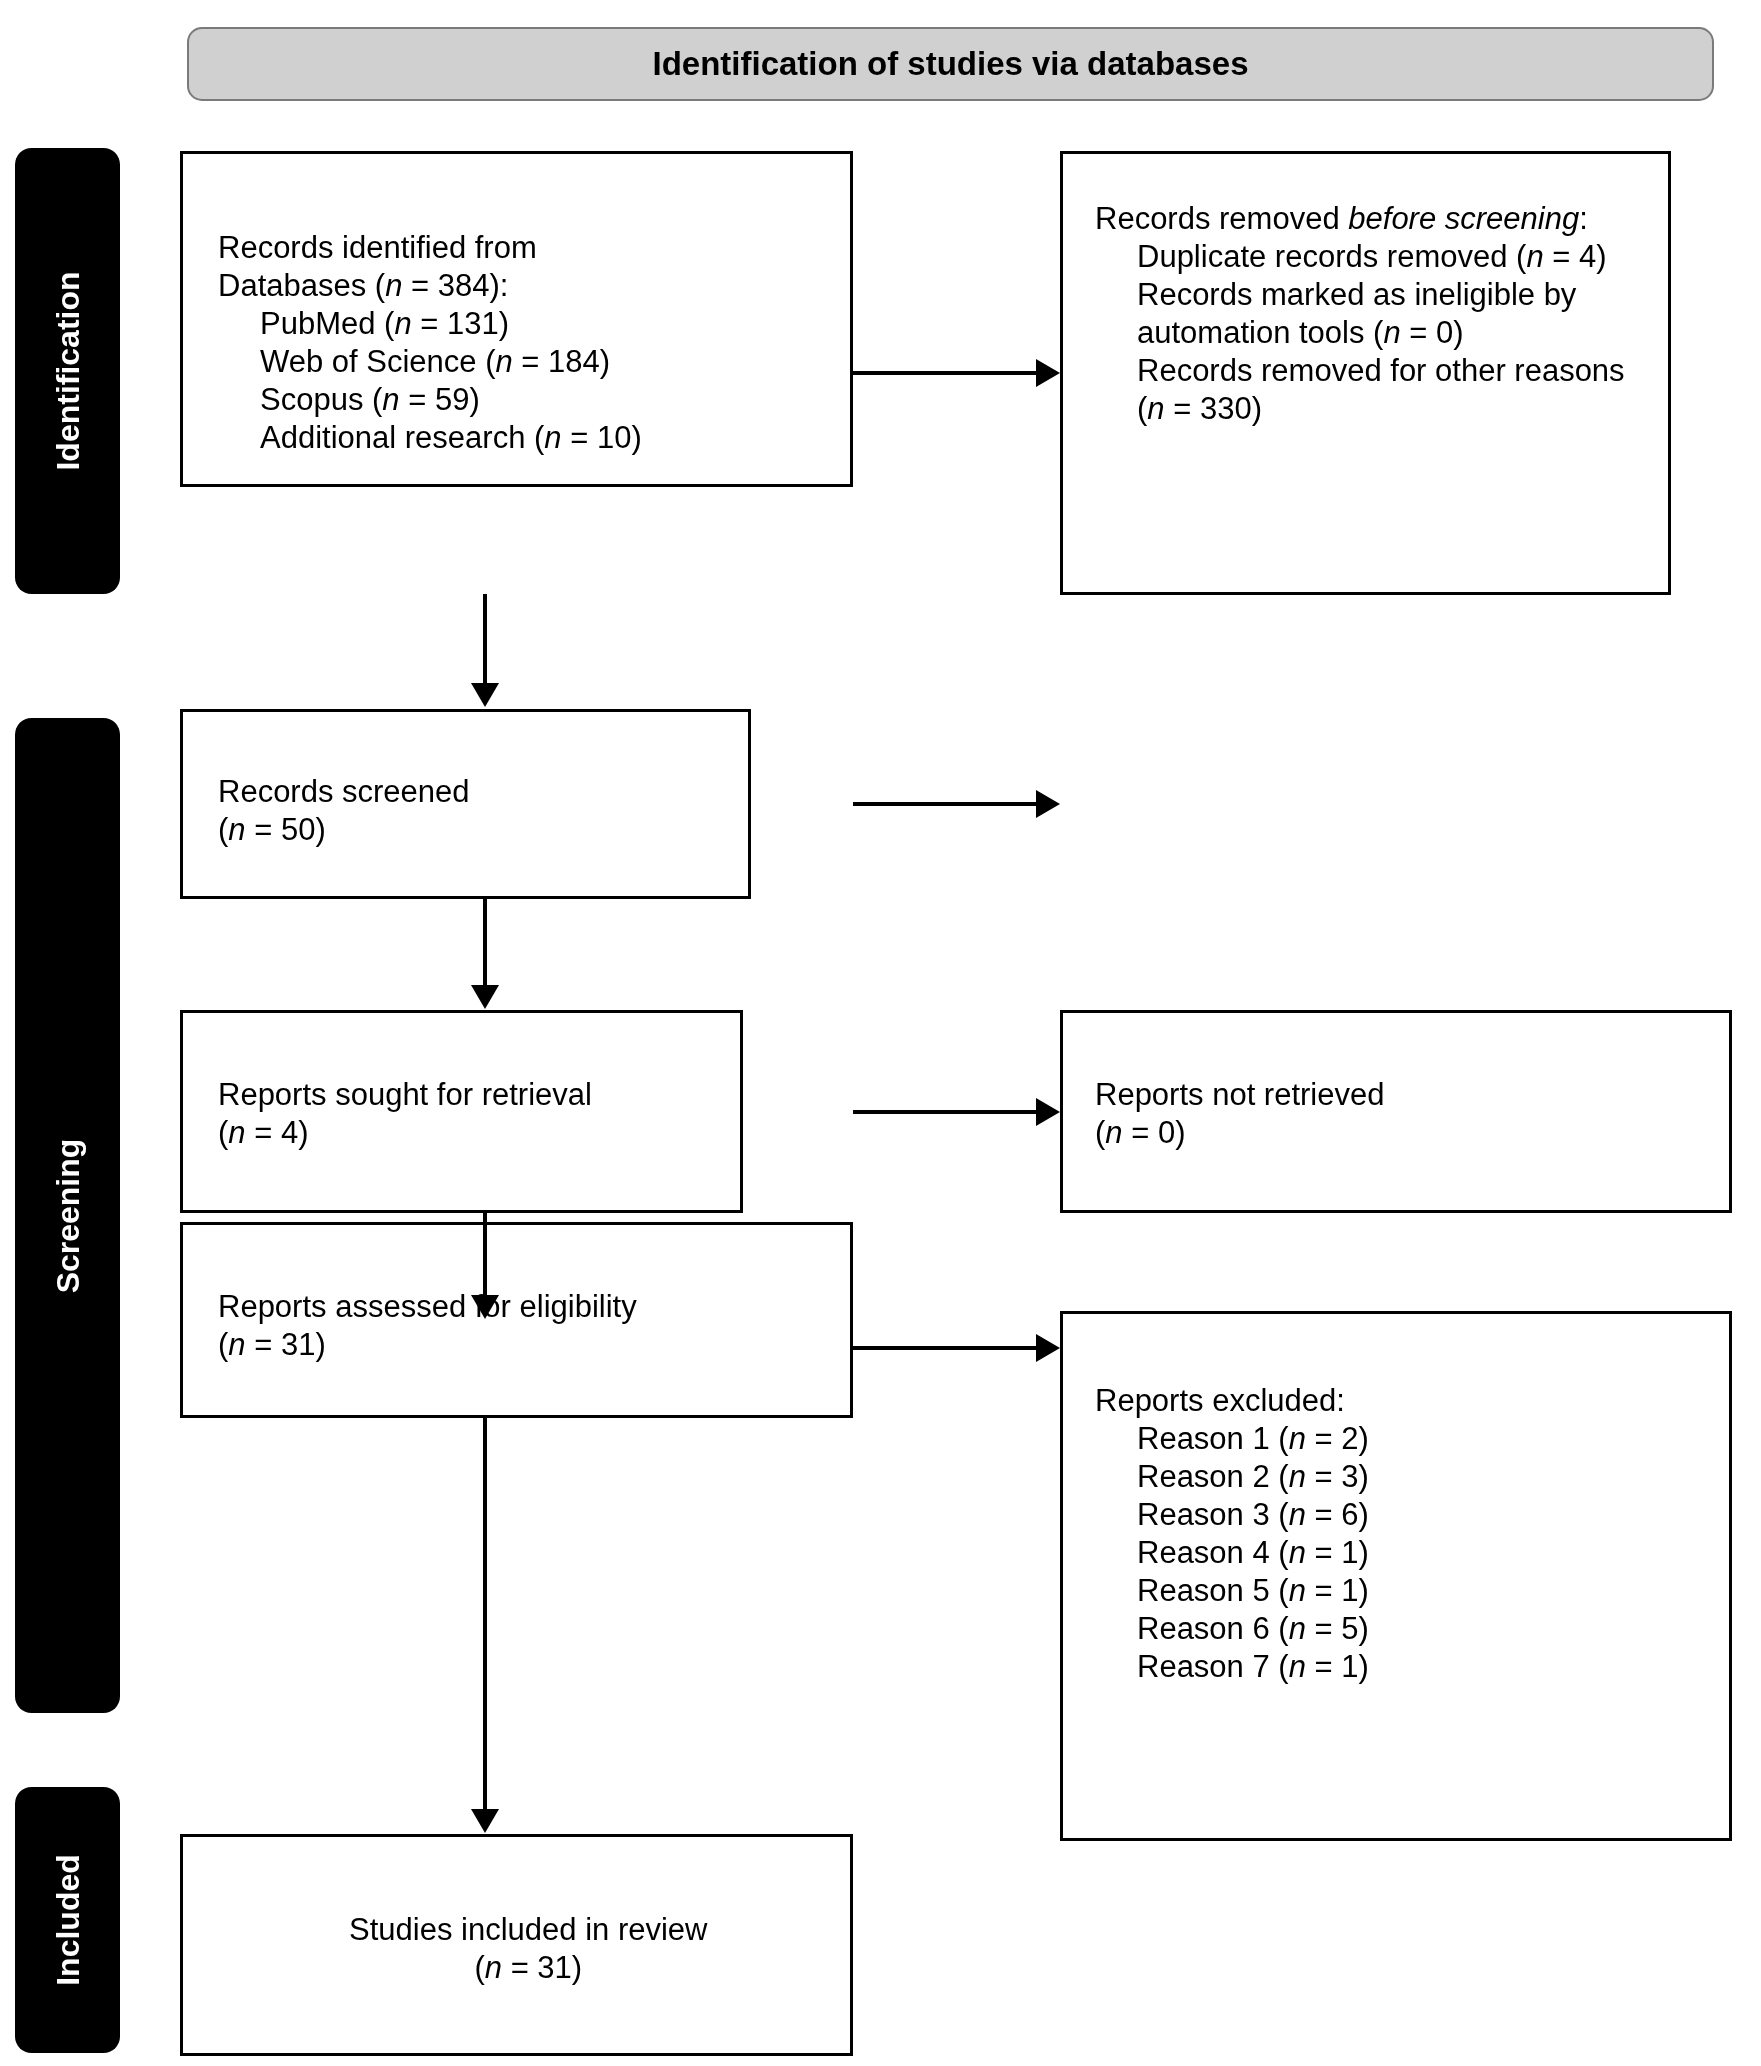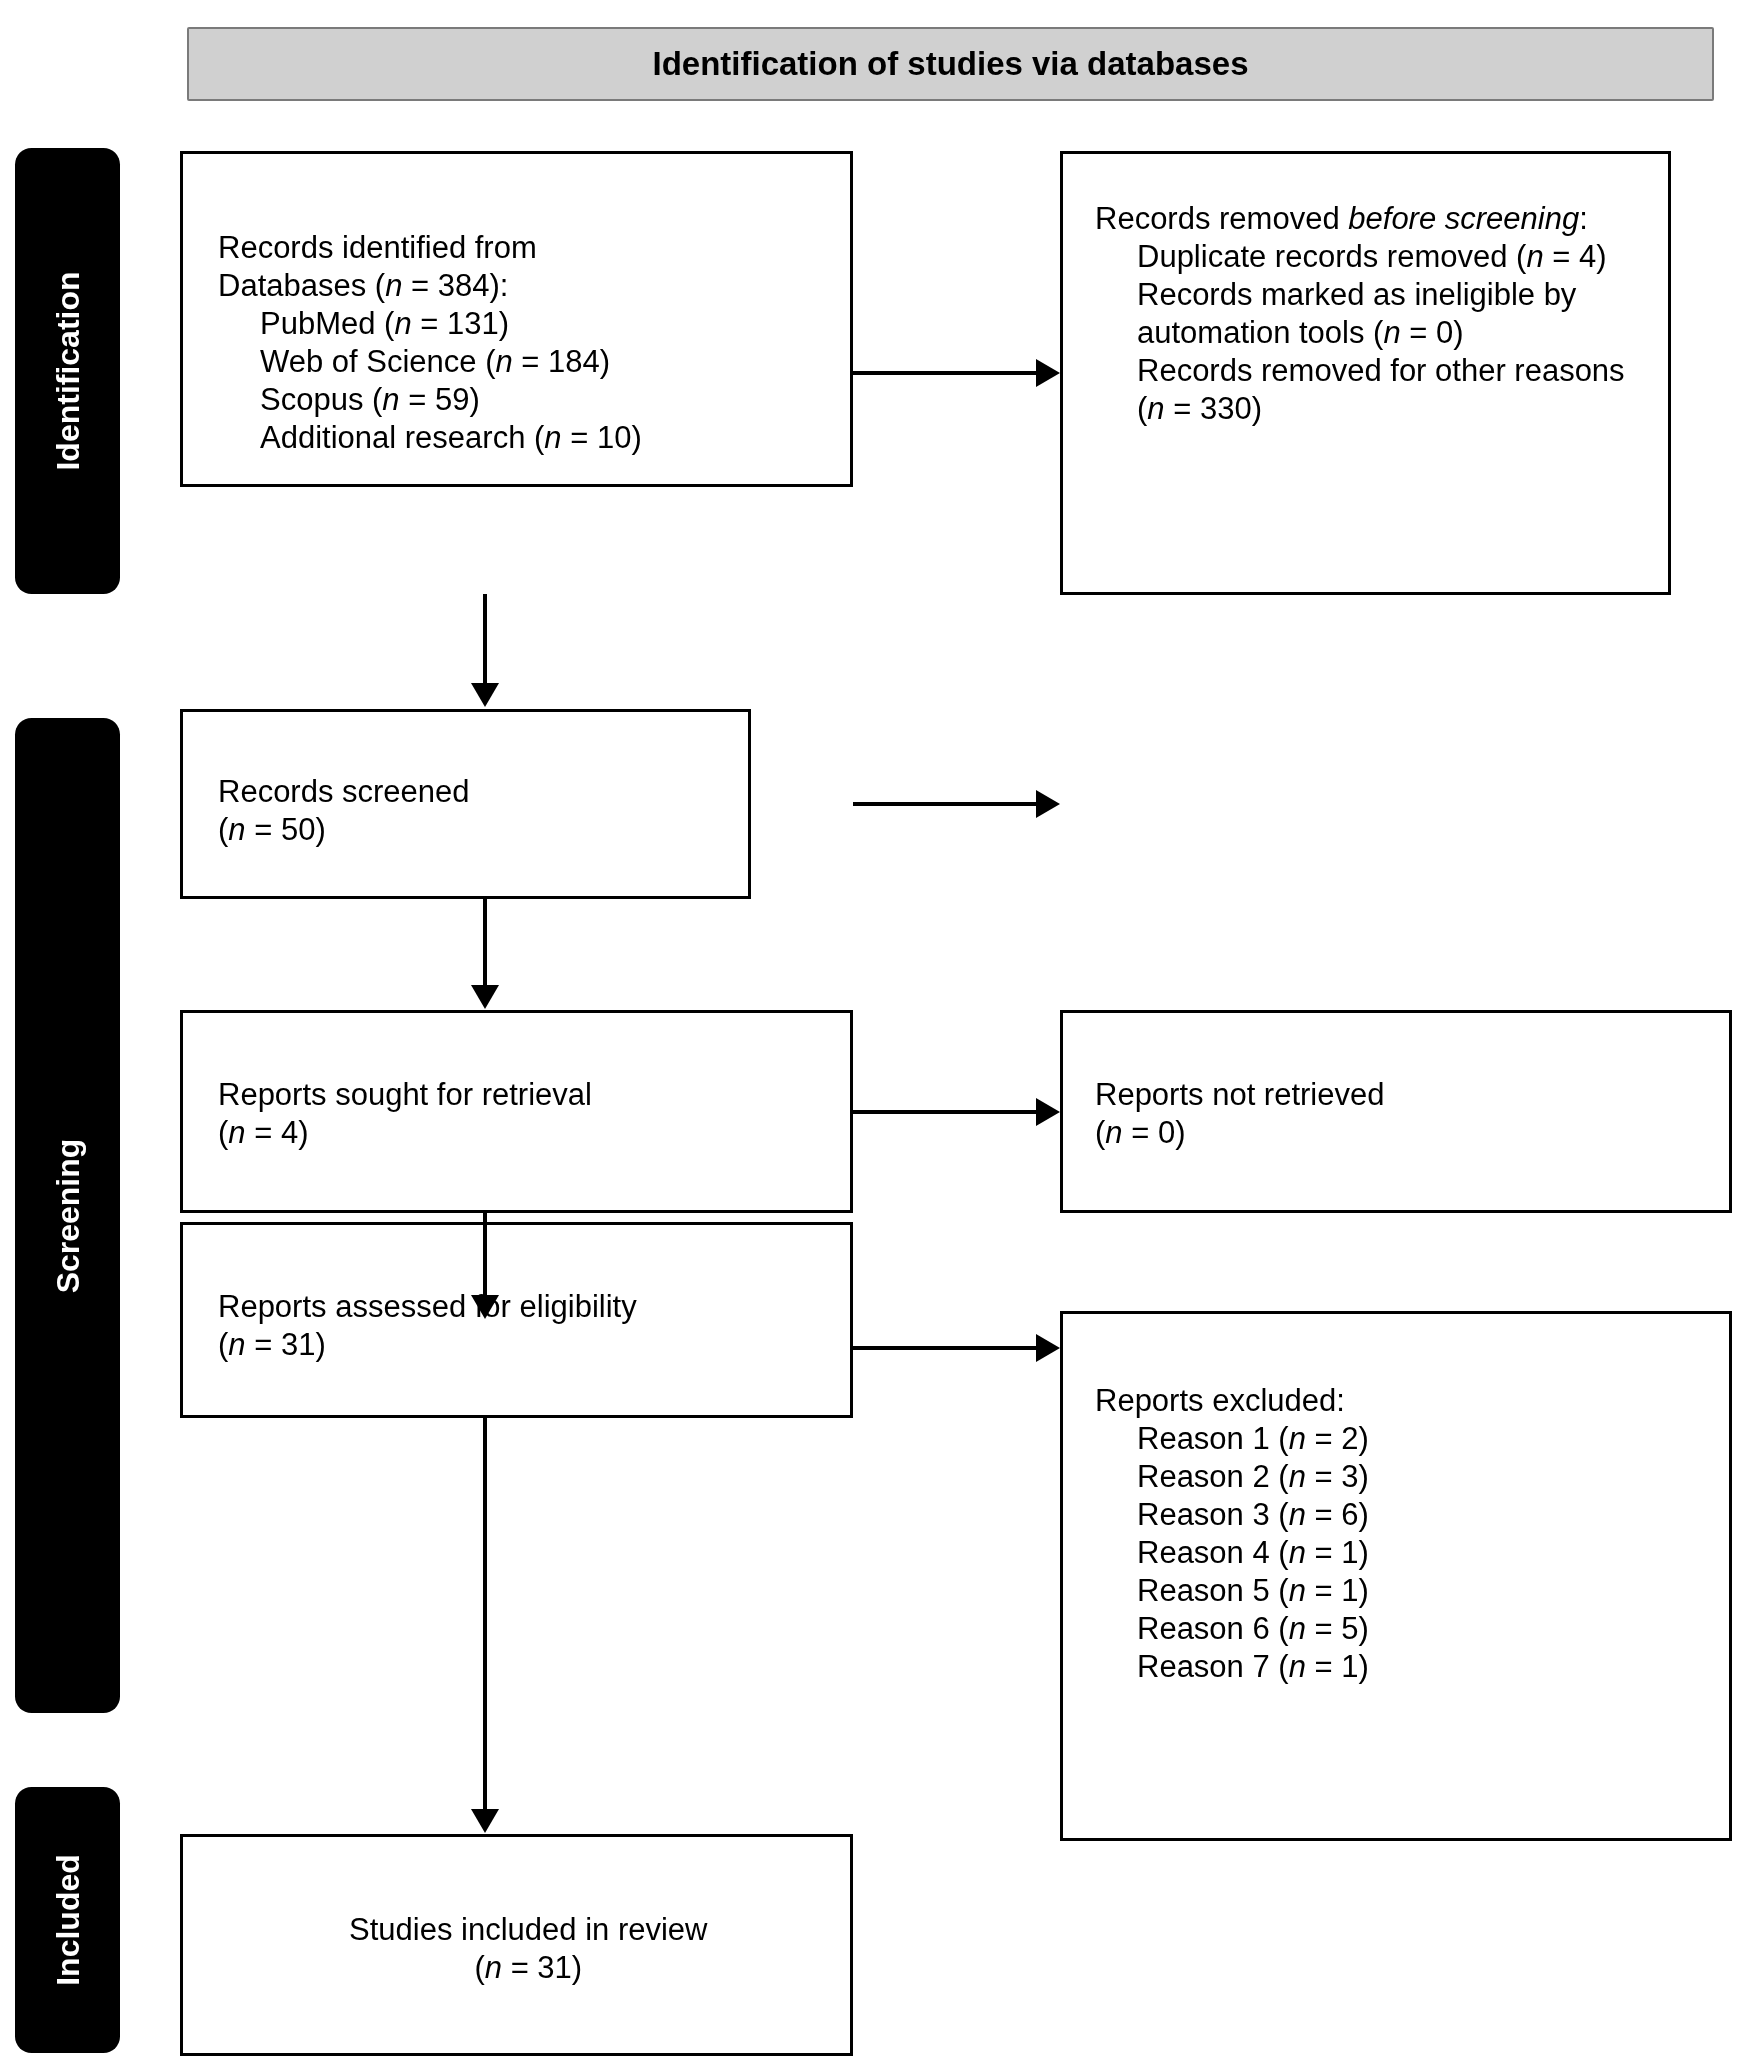--- a/index.html
+++ b/index.html
@@ -3,21 +3,21 @@
 <meta charset="utf-8">
 <style>
   html,body{margin:0;padding:0;background:#fff;}
   body{width:1762px;height:2066px;position:relative;
        font-family:"Liberation Sans","DejaVu Sans",sans-serif;
        -webkit-font-smoothing:antialiased;}
   #stage{position:relative;width:1762px;height:2066px;overflow:hidden;background:#fff;}
 
   
   .banner{position:absolute;left:187px;top:27px;width:1527px;height:74px;
-          background:#d0d0d0;border:2.5px solid #7a7a7a;border-radius:2px;
+          background:#d0d0d0;border:2.5px solid #7a7a7a;border-radius:15px;
           box-sizing:border-box;display:flex;align-items:center;justify-content:center;}
   .banner-text{font-size:33px;font-weight:bold;color:#000;letter-spacing:0px;}
 
   
   .phase{position:absolute;left:15px;width:105px;background:#000;border-radius:16.5px;}
   .phase .lbl{position:absolute;left:50%;top:50%;
               transform:translate(-50%,-50%) rotate(-90deg);
               white-space:nowrap;color:#fff;font-size:32px;font-weight:bold;}
   #phase-identification{top:148px;height:446px;}
   #phase-screening{top:718px;height:995px;}
@@ -29,21 +29,21 @@
   .box .inner{position:absolute;left:35px;right:11.4px;}
   .box p{margin:0;font-size:31px;line-height:38px;color:#000;white-space:pre-wrap;}
   .box p.ind{text-indent:0;padding-left:42px;}
   i{font-style:italic;}
 
   
   #box-identified   {left:180px; top:151px;  width:673px;height:336px;}
   #box-removed      {left:1060px;top:151px;  width:611px;height:444px;}
   #box-screened     {left:180px; top:709px; width:571px;height:190px;}
   #box-excluded     {left:1060px;top:709px; width:672px;height:190px;}
-  #box-sought       {left:180px; top:1010px; width:673px;height:203px;}
+  #box-sought       {left:180px; top:1010px; width:563px;height:203px;}
   #box-notretrieved {left:1060px;top:1010px; width:672px;height:203px;}
   #box-assessed     {left:180px; top:1222px; width:673px;height:196px;}
   #box-repexcluded  {left:1060px;top:1311px; width:672px;height:530px;padding-left:7px;}
   #box-included     {left:180px; top:1834px; width:673px;height:222px;text-align:center;}
 
   #box-identified   .inner{top:75px;}
   #box-removed      .inner{top:46px;left:32px;}
   #box-screened     .inner{top:61px;}
   #box-excluded     .inner{top:61px;left:32px;}
   #box-sought       .inner{top:63px;}

